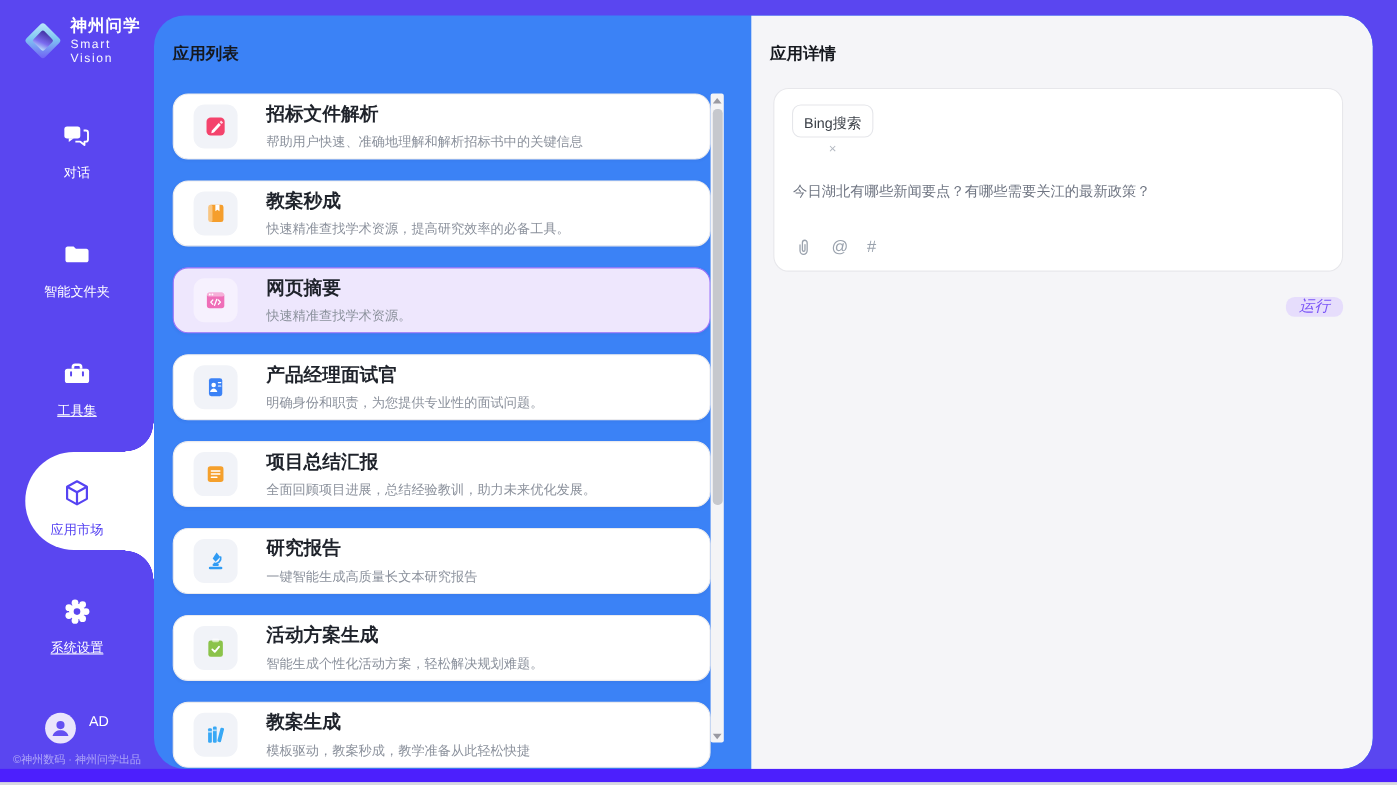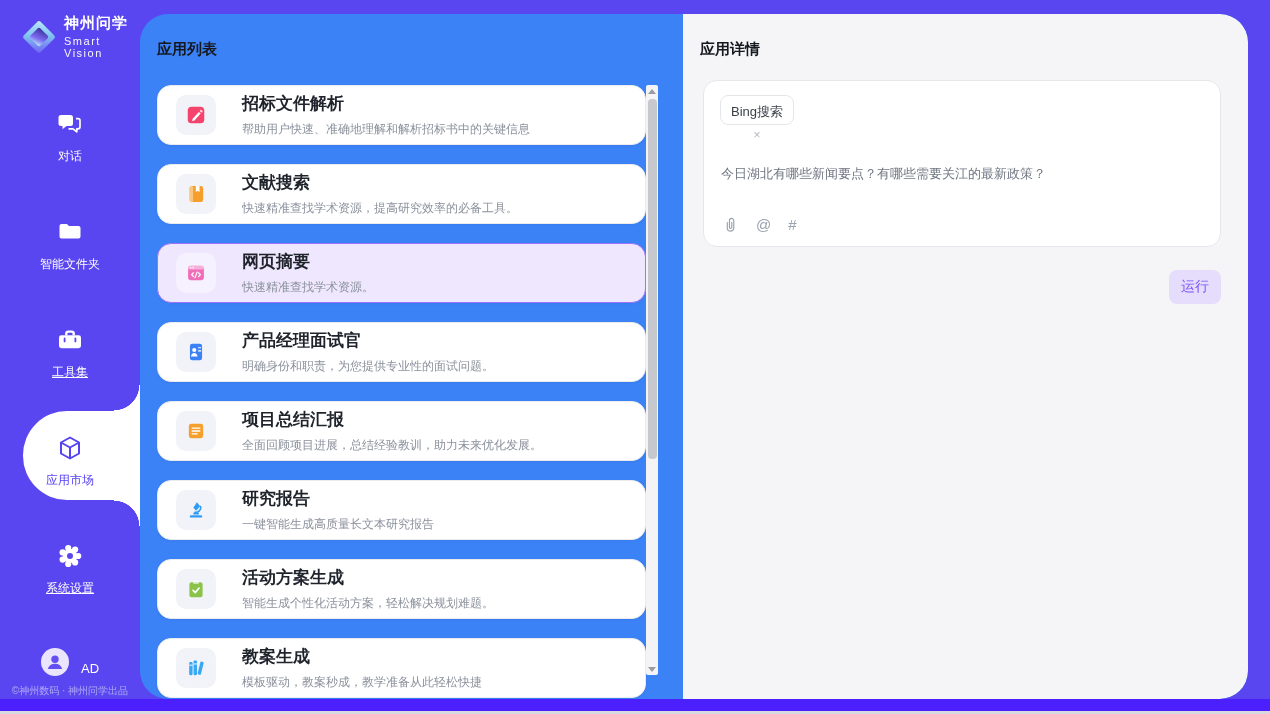--- a/index.html
+++ b/index.html
@@ -28,21 +28,21 @@
   .side-item .s-icon { display:inline-block; width:28px; height:28px; }
   .side-item .s-label { display:block; font-size:12px; margin-top:6px; color:#fff; }
   .side-item .s-label.u { text-decoration:underline; }
   .side-item.active .s-label { color:#5643f2; }
 
   .active-bubble { position:absolute; left:23px; top:411px; width:117px; height:89px; background:#fff; border-radius:44px 0 0 44px; }
   .fillet { position:absolute; left:114px; width:26px; height:26px; }
   .fillet.top { top:385px; background:radial-gradient(circle at 0 0, #5a46f0 0 25px, #fff 25.5px); }
   .fillet.bot { top:500px; background:radial-gradient(circle at 0 100%, #5a46f0 0 25px, #fff 25.5px); }
 
-  .user-row { position:absolute; left:0; top:648px; width:140px; display:flex; align-items:flex-end; justify-content:center; gap:12px; }
+  .user-row { position:absolute; left:0; top:648px; width:140px; display:flex; align-items:flex-start; justify-content:center; gap:12px; }
   .avatar { width:28px; height:28px; border-radius:50%; background:#eae5fc; display:flex; align-items:center; justify-content:center; }
   .user-name { font-size:13px; color:#fff; }
   .side-footer { position:absolute; left:0; top:684px; width:140px; text-align:center; font-size:10px; color:rgba(255,255,255,.5); white-space:nowrap; }
 
   
   .content { position:absolute; left:140px; top:14px; width:1108px; height:685px; background:#3b82f6; border-radius:28px; overflow:hidden; z-index:20; }
   .list-title { position:absolute; left:17px; top:26px; font-size:15px; font-weight:bold; color:#15181e; }
 
   .app-list { position:absolute; left:17px; top:71px; width:489px; }
   .app-card { position:relative; width:489px; height:60px; margin-bottom:19px; background:#fff;
@@ -67,23 +67,23 @@
   .detail-panel { position:absolute; left:543px; top:0; width:565px; height:685px; background:#f5f5f8; border-radius:0 28px 28px 0; }
   .detail-title { position:absolute; left:17px; top:26px; font-size:15px; font-weight:bold; color:#15181e; }
   .detail-card { position:absolute; left:20px; top:66px; width:518px; height:167px; background:#fff; border:1px solid #e7e7eb; border-radius:14px; }
   .tool-chip { position:absolute; left:16px; top:14px; height:30px; border:1px solid #e5e6ea; border-radius:8px;
     display:inline-flex; align-items:center; gap:7px; padding:0 10px; background:#fff;flex-direction:column; }
   .tool-chip .chip-label { font-size:13px; color:#3a3f47; }
   .tool-chip .chip-close { font-size:12px; color:#b3b8c1; cursor:pointer; padding:0 1px; }
   .query-text { position:absolute; left:17px; top:84px; right:16px; font-size:13px; color:#6f7582; }
   .input-tools { position:absolute; left:17px; bottom:13px; display:flex; align-items:center; gap:17px; color:#9aa2ad; }
   .sym { font-size:15px; color:#9aa2ad; cursor:pointer; }
-  .run-btn { position:absolute; right:27px; top:256px; width:52px; height:34px; background:#e6ddfc; color:#7a55f6;
+  .run-btn { position:absolute; right:27px; top:256px; width:52px; height:18px; background:#e6ddfc; color:#7a55f6;
     font-size:14px; border:none; border-radius:8px; cursor:pointer; display:flex; align-items:center; justify-content:center;
-    font-family:inherit; }
+    font-family:inherit;font-style:italic; }
 </style>
 </head>
 <body>
 
 <div class="sidebar">
   <div class="brand">
     <div class="brand-diamond">
         <div class="d1"></div>
         <div class="d2"></div>
       </div>
@@ -175,21 +175,21 @@
   </div>
       <div class="app-card">
     <div class="tile">
           <svg width="22" height="22" viewBox="0 0 20 20">
             <rect x="4" y="2.8" width="12.5" height="14.4" rx="2" fill="#f59e2c"></rect>
             <rect x="4" y="2.8" width="3.4" height="14.4" rx="1.4" fill="#ffffff66"></rect>
             <path d="M9.8 2.8h3.4v5.4l-1.7-1.2-1.7 1.2z" fill="#fff"></path>
           </svg>
         </div>
     <div class="app-text">
-      <div class="app-title">文献搜索</div>
+      <div class="app-title">教案秒成</div>
       <div class="app-desc">快速精准查找学术资源，提高研究效率的必备工具。</div>
     </div>
   </div>
       <div class="app-card selected">
     <div class="tile">
           <svg width="22" height="22" viewBox="0 0 20 20">
             <rect x="2.8" y="3.5" width="14.4" height="13" rx="2.2" fill="#ef6eb8"></rect>
             <rect x="2.8" y="3.5" width="14.4" height="3.4" rx="1.7" fill="#ffffff73"></rect>
             <circle cx="5.2" cy="5.2" r=".75" fill="#fff"></circle>
             <circle cx="7.4" cy="5.2" r=".75" fill="#fff"></circle>

